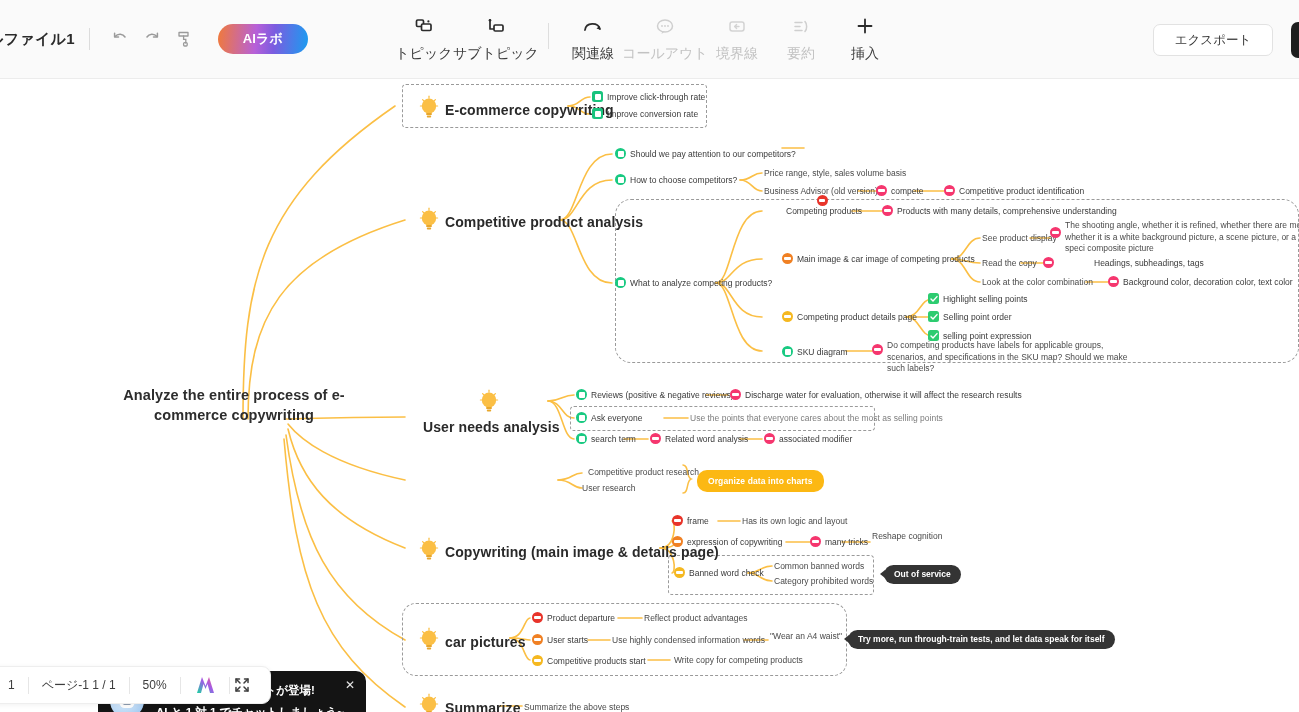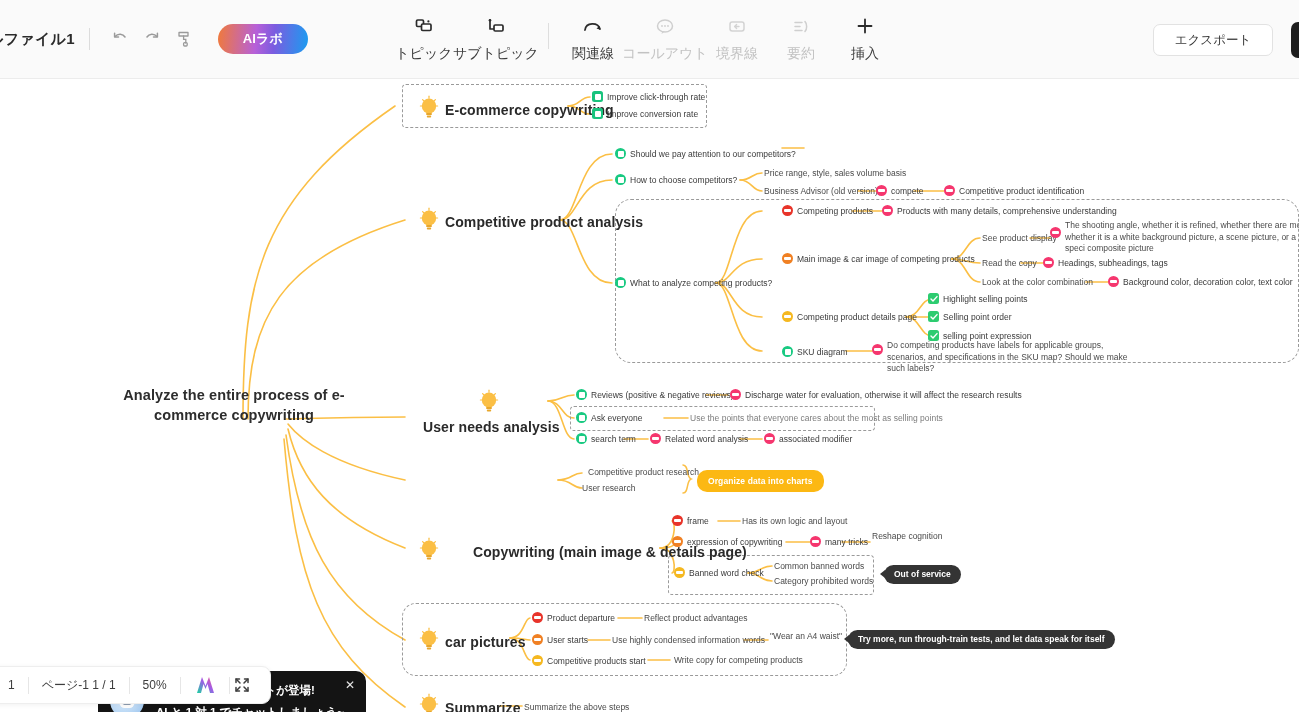--- a/index.html
+++ b/index.html
@@ -444,21 +444,21 @@
     <div class="node sub" style="left:944px; top:106px;">
       <span class="bdg pink"></span>
       <span class="slab">Competitive product identification</span>
     </div>
 
     <div class="node sub" style="left:615px; top:198px;">
       <span class="bdg greenc"></span>
       <span class="slab">What to analyze competing products?</span>
     </div>
 
-    <div class="node sub" style="left:782px; top:126px;">
+    <div class="node sub" style="left:782px; top:116px;flex-direction:column;">
       <span class="bdg red"></span>
       <span class="slab">Competing products</span>
     </div>
     <div class="node sub" style="left:882px; top:126px;">
       <span class="bdg pink"></span>
       <span class="slab">Products with many details, comprehensive understanding</span>
     </div>
 
     <div class="node sub" style="left:782px; top:174px;">
       <span class="bdg orange"></span>
@@ -467,21 +467,21 @@
     <div class="node plain" style="left:982px; top:154px;">
       <span>See product display</span>
     </div>
     <div class="node sub" style="left:1050px; top:141px; align-items:flex-start;">
       <span class="bdg pink" style="margin-top:7px;"></span>
       <span class="slab plain" style="white-space:normal; width:252px;">The shooting angle, whether it is refined, whether there are modific whether it is a white background picture, a scene picture, or a speci composite picture</span>
     </div>
     <div class="node plain" style="left:982px; top:179px;">
       <span>Read the copy</span>
     </div>
-    <div class="node sub" style="left:1043px; top:178px;">
+    <div class="node sub" style="left:1043px; top:178px;gap:36px;">
       <span class="bdg pink"></span>
       <span class="slab">Headings, subheadings, tags</span>
     </div>
     <div class="node plain" style="left:982px; top:198px;">
       <span>Look at the color combination</span>
     </div>
     <div class="node sub" style="left:1108px; top:197px;">
       <span class="bdg pink"></span>
       <span class="slab">Background color, decoration color, text color</span>
     </div>
@@ -572,21 +572,21 @@
     <div class="node plain" style="left:588px; top:388px;">
       <span>Competitive product research</span>
     </div>
     <div class="node plain" style="left:582px; top:404px;">
       <span>User research</span>
     </div>
     <div class="node" style="left:697px; top:391px;">
       <span class="pill-amber">Organize data into charts</span>
     </div>
 
-    <div class="node topic" style="left:418px; top:458px;gap:28px;">
+    <div class="node topic" style="left:418px; top:458px;">
       <span>
         <svg width="22" height="26" viewBox="0 0 22 26">
             <ellipse cx="11" cy="11" rx="7.2" ry="7.6" fill="#fbbf45"></ellipse>
             <rect x="8" y="18" width="6" height="2" rx="1" fill="#e8a72c"></rect>
             <rect x="8.8" y="20.6" width="4.4" height="1.8" rx=".9" fill="#e8a72c"></rect>
             <g stroke="#fbbf45" stroke-width="1.2" stroke-linecap="round">
               <path d="M11 1.2 v2"></path>
               <path d="M2.4 11 h2"></path>
               <path d="M17.6 11 h2"></path>
               <path d="M4.6 4.6 l1.4 1.4"></path>

